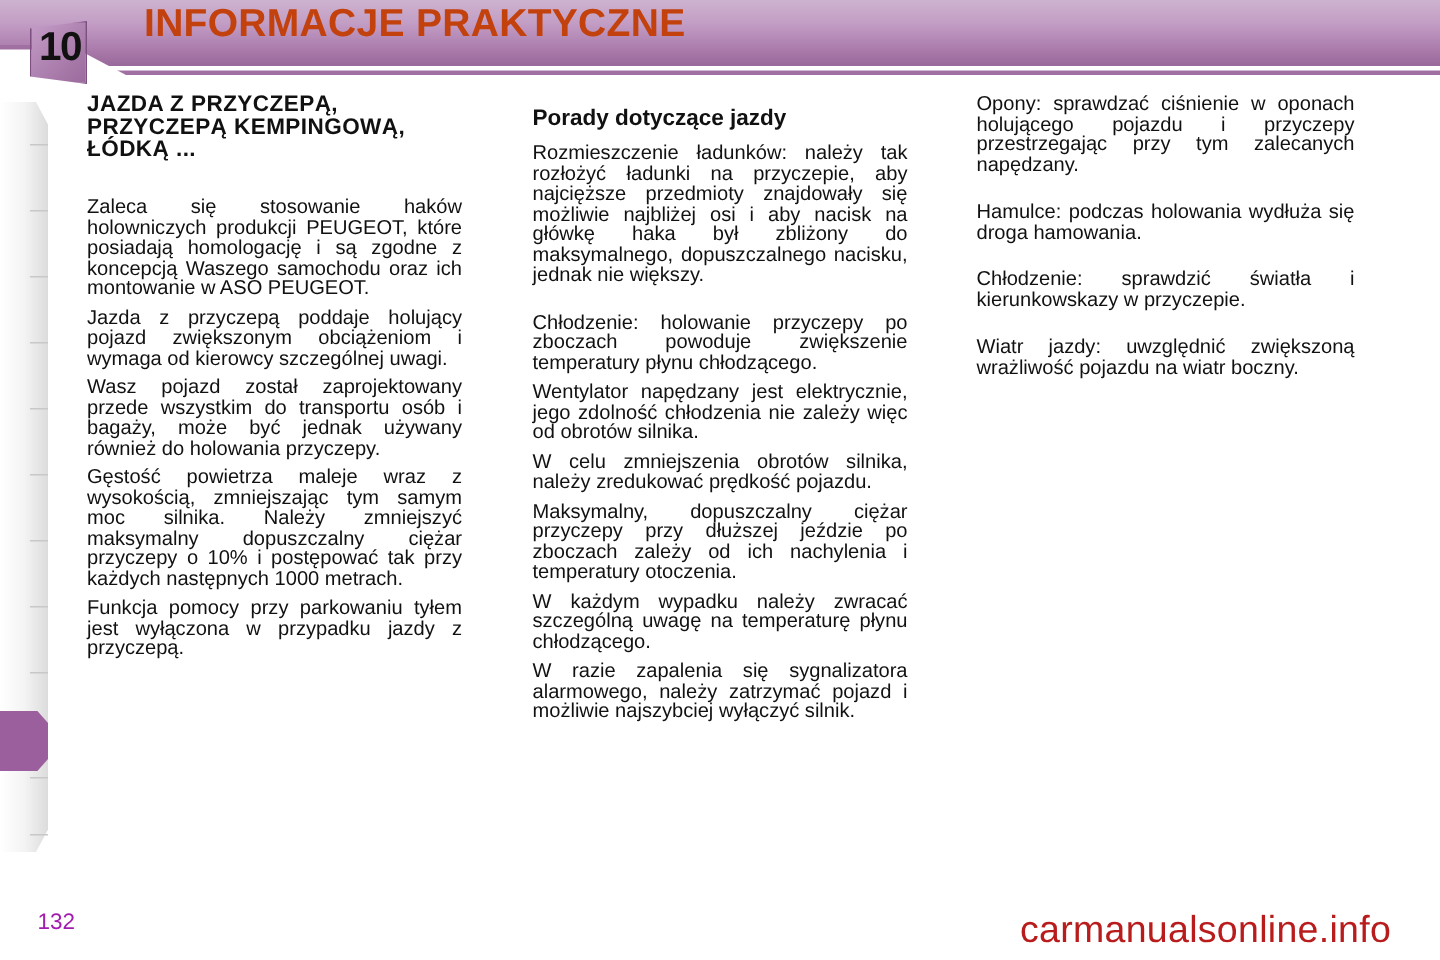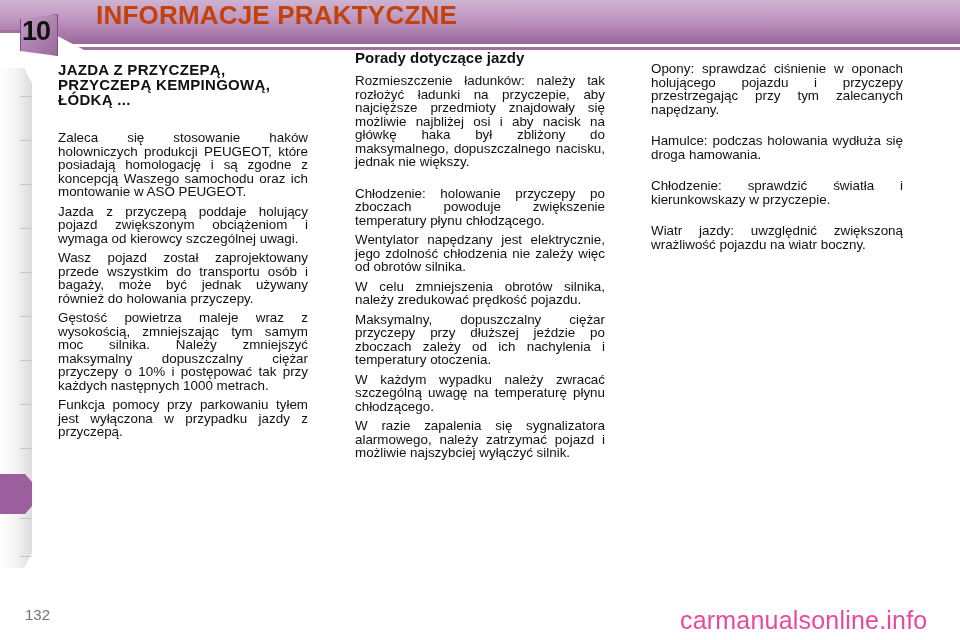--- a/index.html
+++ b/index.html
@@ -27,21 +27,21 @@
   .banner-leftline {
     position:absolute; left:0; top:30px; width:30px; height:3px; background:#a070a2;
   }
   .chapter-badge {
     position:absolute; left:20px; top:14px; width:36px; height:40px;
     background:linear-gradient(135deg,#c49cc6,#9a6a9c);
     clip-path: polygon(0 12%, 100% 0, 100% 100%, 0 88%);
     border:1px solid #7d4f80;
   }
   .chapter-num {
-    position:absolute; left:22px; top:16px; width:24px; text-align:center;
+    position:absolute; left:22px; top:16px; width:36px; text-align:center;
     font-weight:bold; font-size:27px; color:#111; letter-spacing:-1px;
     font-family:"Liberation Sans", sans-serif;
   }
   .page-title {
     position:absolute; left:96px; top:0;
     font-size:26px; font-weight:bold; color:#c2410c; letter-spacing:0.2px;
   }
   
   .sidebar {
     position:absolute; left:0; top:68px; width:32px; height:500px;
@@ -53,28 +53,28 @@
   }
   .active-tab {
     position:absolute; left:0; top:474px; width:32px; height:40px;
     background:#9b5f9e;
     clip-path: polygon(0 0, 78% 0, 100% 20%, 100% 80%, 78% 100%, 0 100%);
   }
   
   .col { position:absolute; font-size:13.4px; line-height:13.5px; }
   .col p { margin:0 0 6px 0; text-align:justify; }
   .col1 { left:58px; top:62px; width:250px; }
-  .col2 { left:355px; top:50px; width:250px; }
+  .col2 { left:355px; top:71px; width:250px; }
   .col3 { left:651px; top:62px; width:252px; }
   .sec-title { font-size:15px; font-weight:bold; line-height:15px; margin:0 0 24px 0; letter-spacing:0.3px; }
   .sec-sub { font-size:15px; font-weight:bold; line-height:16px; margin:0 0 8px 0; }
   .b { font-weight:normal; }
   .gap { margin-top:18px !important; }
-  .page-num { position:absolute; left:25px; top:606px; font-size:15px; color:#737373; }
-  .watermark { position:absolute; left:680px; top:606px; font-size:25px; color:#ec4899; letter-spacing:0.2px; }
+  .page-num { position:absolute; left:25px; top:606px; font-size:15px; color:#a21caf; }
+  .watermark { position:absolute; left:680px; top:606px; font-size:25px; color:#b91c1c; letter-spacing:0.2px; }
 </style>
 </head>
 <body>
 
 <div class="banner"></div>
 <div class="banner-white"></div>
 <div class="banner-line1"></div>
 <div class="banner-cut"></div>
 <div class="banner-leftline"></div>
 <div class="chapter-badge"></div>

